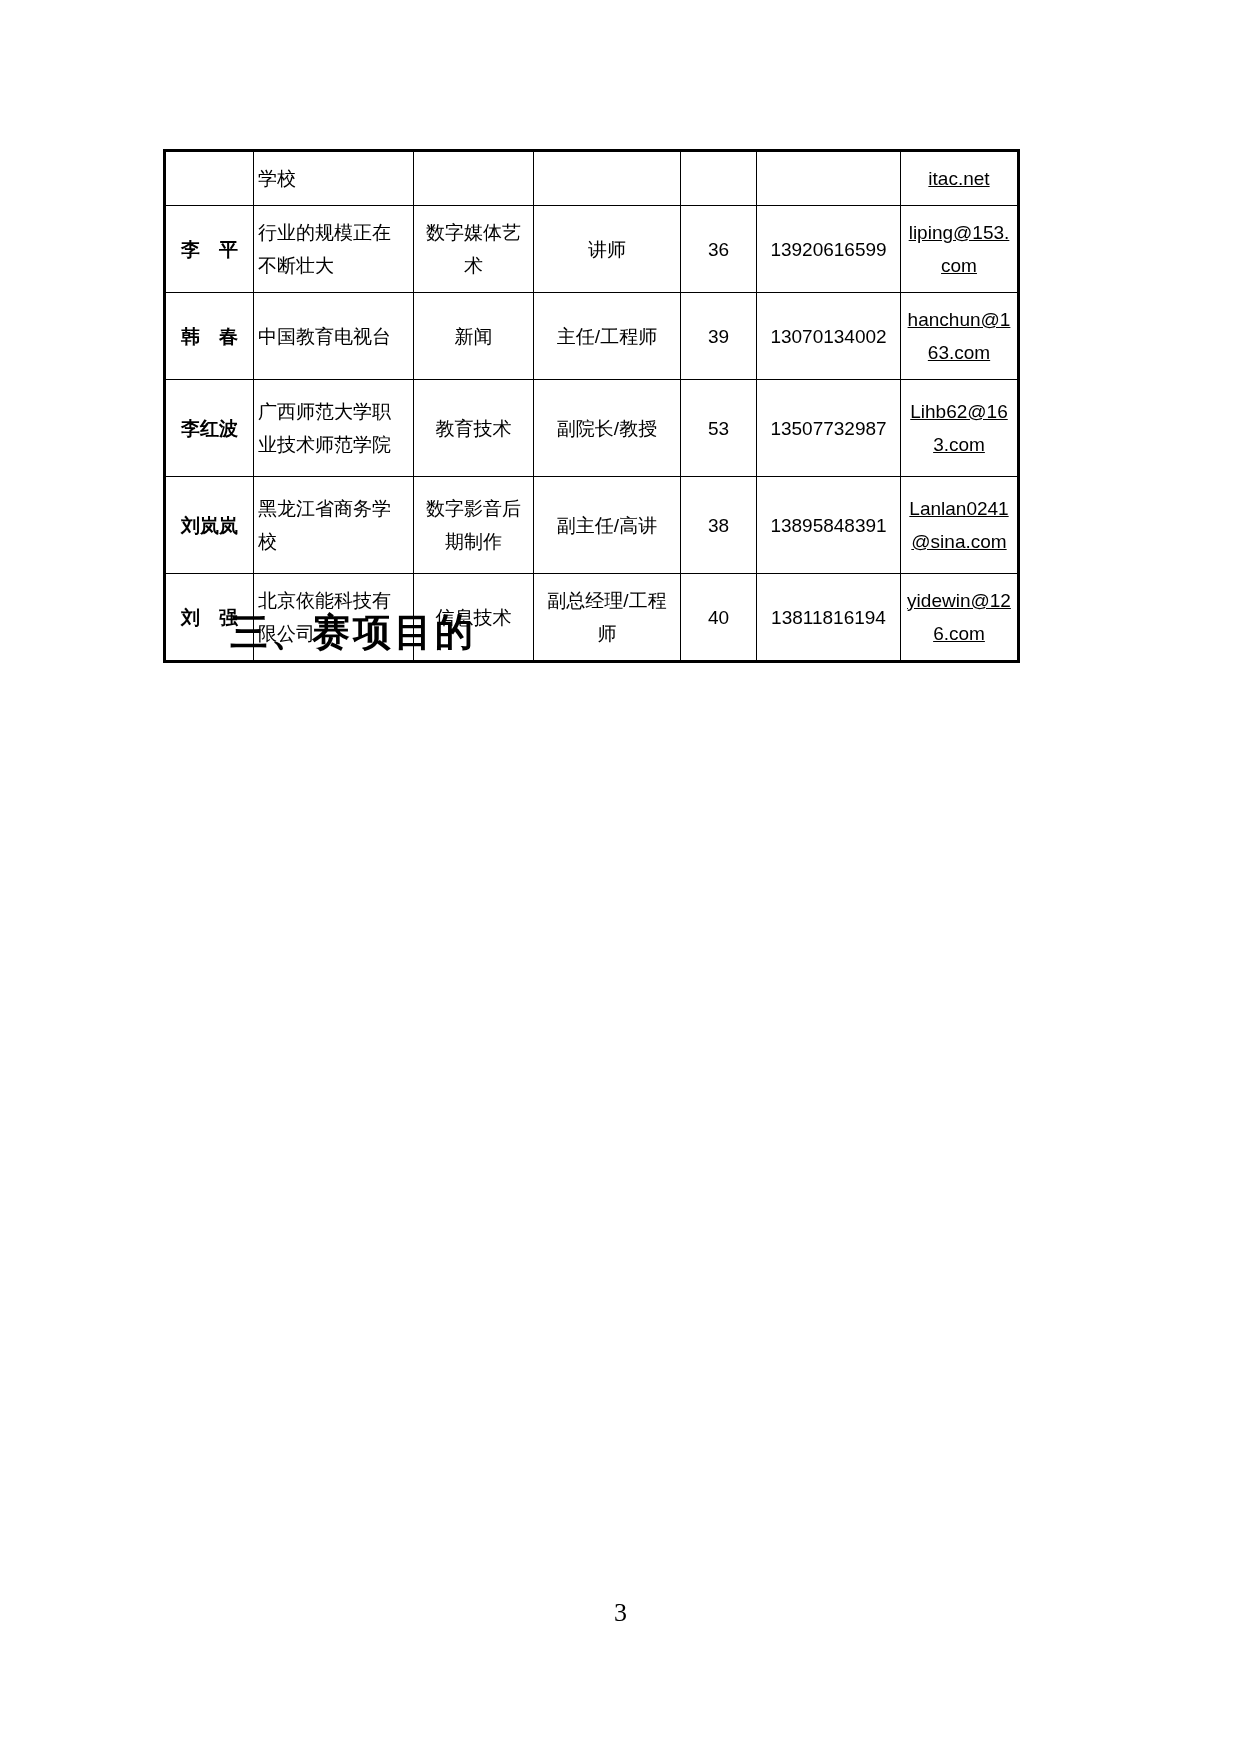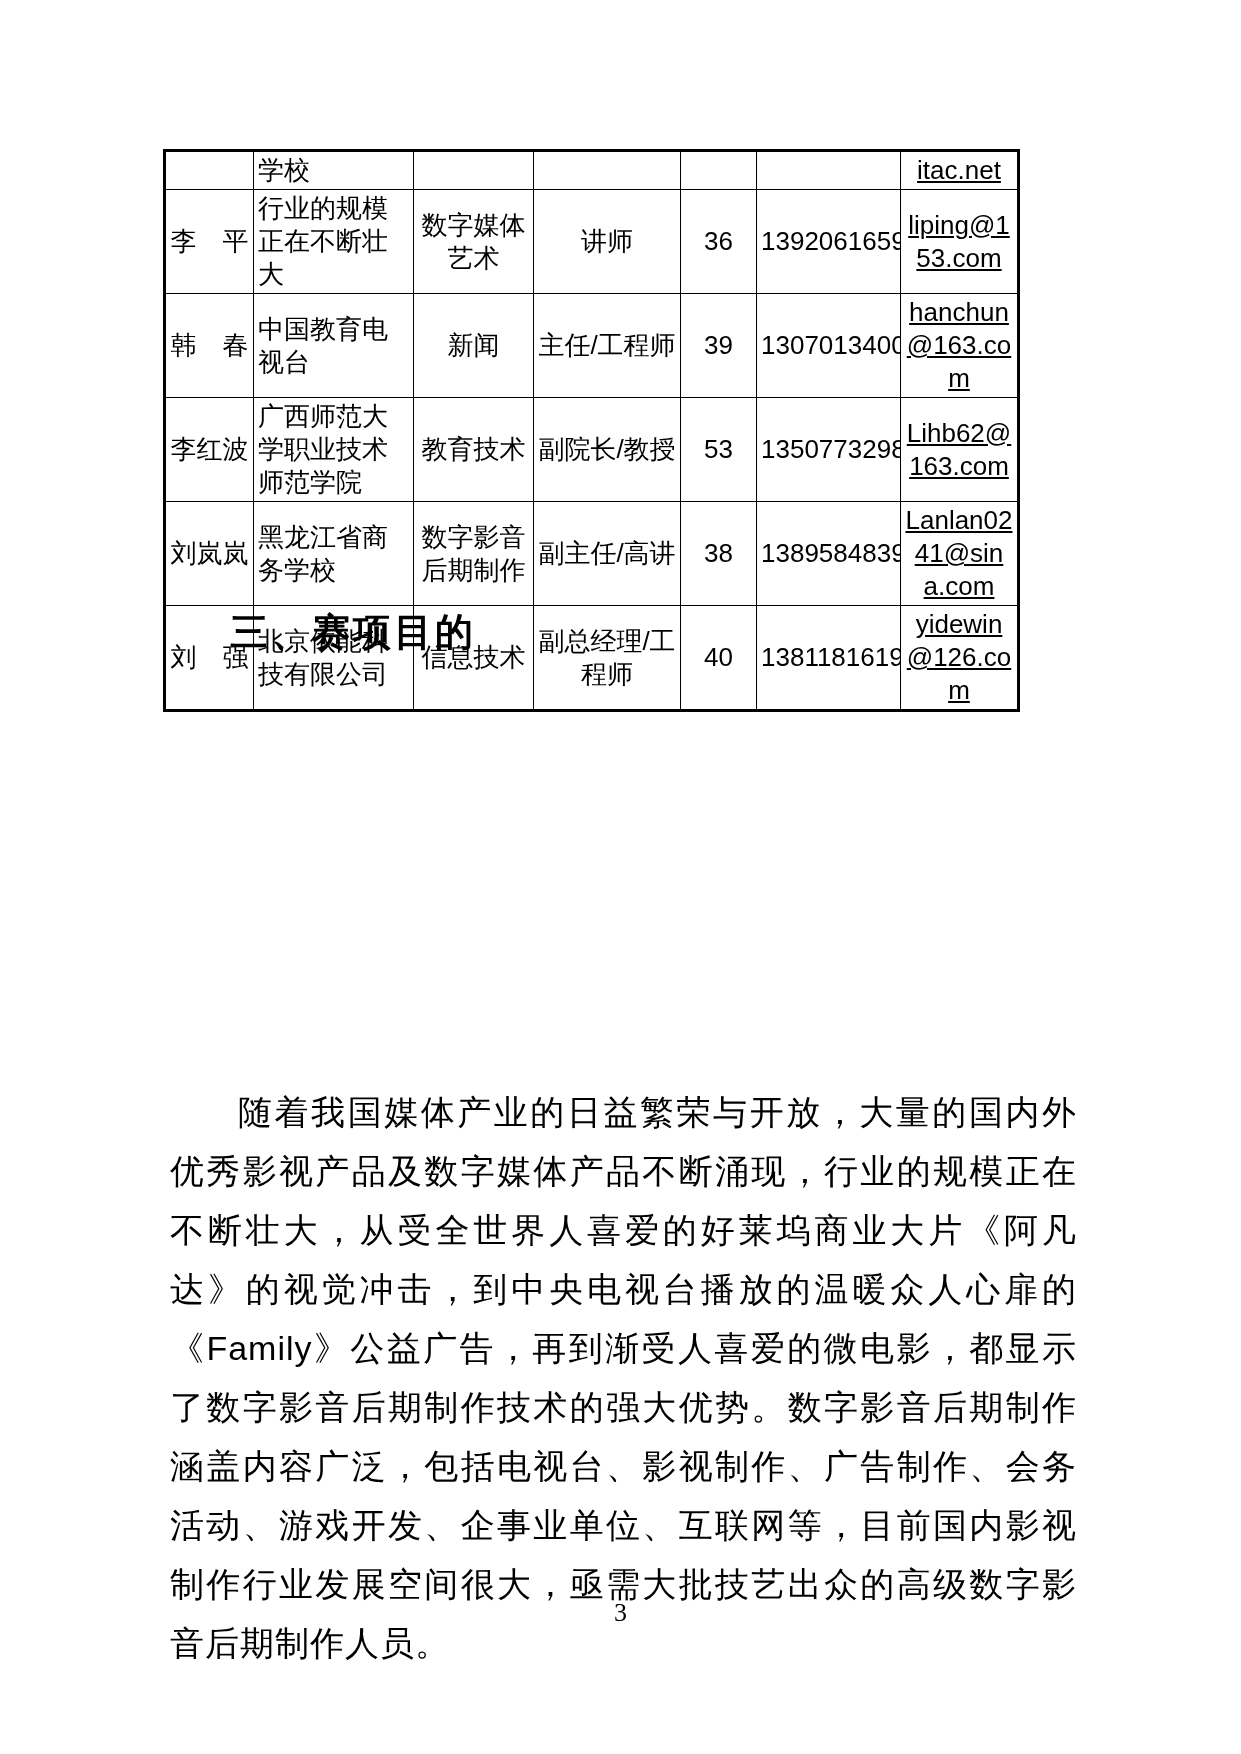--- a/index.html
+++ b/index.html
@@ -24,35 +24,35 @@
   }
   table.participants {
     width: 854px;
     border-collapse: collapse;
     table-layout: fixed;
     border: 3px solid #000;
   }
   table.participants td {
     border: 1.5px solid #000;
     vertical-align: middle;
-    font-size: 26px;
+    font-size: 19px;
     line-height: 33px;
-    padding: 2px 4px;
+    padding: 10px 4px;
     font-family: "Liberation Sans", sans-serif;
     overflow: hidden;
   }
   col.c-name   { width: 89px;  }
   col.c-school { width: 160px; }
   col.c-major  { width: 120px; }
   col.c-title  { width: 147px; }
   col.c-age    { width: 76px;  }
   col.c-phone  { width: 144px; }
   col.c-email  { width: 118px; }
 
-  td.col-name   { text-align: center; }
+  td.col-name   { text-align: center; font-weight: bold; }
   td.col-school { text-align: left; padding-left: 9px; }
   td.col-major  { text-align: center; }
   td.col-title  { text-align: center; }
   td.col-age    { text-align: center; font-family: "DejaVu Sans Mono", monospace; font-size: 21px; }
   td.col-phone  { text-align: center; font-family: "DejaVu Sans Mono", monospace; font-size: 20px; letter-spacing: 0; }
   td.col-email  { text-align: center; font-family: "DejaVu Sans Mono", monospace; font-size: 20px; word-break: break-all; line-height: 31px; text-decoration: underline; }
 
   tr.r0 td { height: 35px; vertical-align: top; }
   tr.r1 td { height: 72px; }
   tr.r2 td { height: 72px; }
@@ -170,17 +170,16 @@
             <td class="col-phone">13811816194</td>
             <td class="col-email">yidewin@126.com</td>
           </tr>
         </tbody>
     </table>
   </div>
 
   <div class="section-heading">三、赛项目的</div>
 
 
-  <div class="body-text para-2">随着我国媒体产业的日益繁荣与开放，大量的国内外优秀影视产品及数字媒体产品不断涌现，行业的规模正在不断壮大，从受全世界人喜爱的好莱坞商业大片《阿凡达》的视觉冲击，到中央电视台播放的温暖众人心扉的《Family》公益广告，再到渐受人喜爱的微电影，都显示了数字影音后期制作技术的强大优势。数字影音后期制作涵盖内容广泛，包括电视台、影视制作、广告制作、会务活动、游戏开发、企事业单位、互联网等，目前国内影视制作行业发展空间很大，亟需大批技艺出众的高级数字影音后期制作人员。</div>
 
   <div class="page-number">3</div>
 
 </div>
 
 </body></html>

